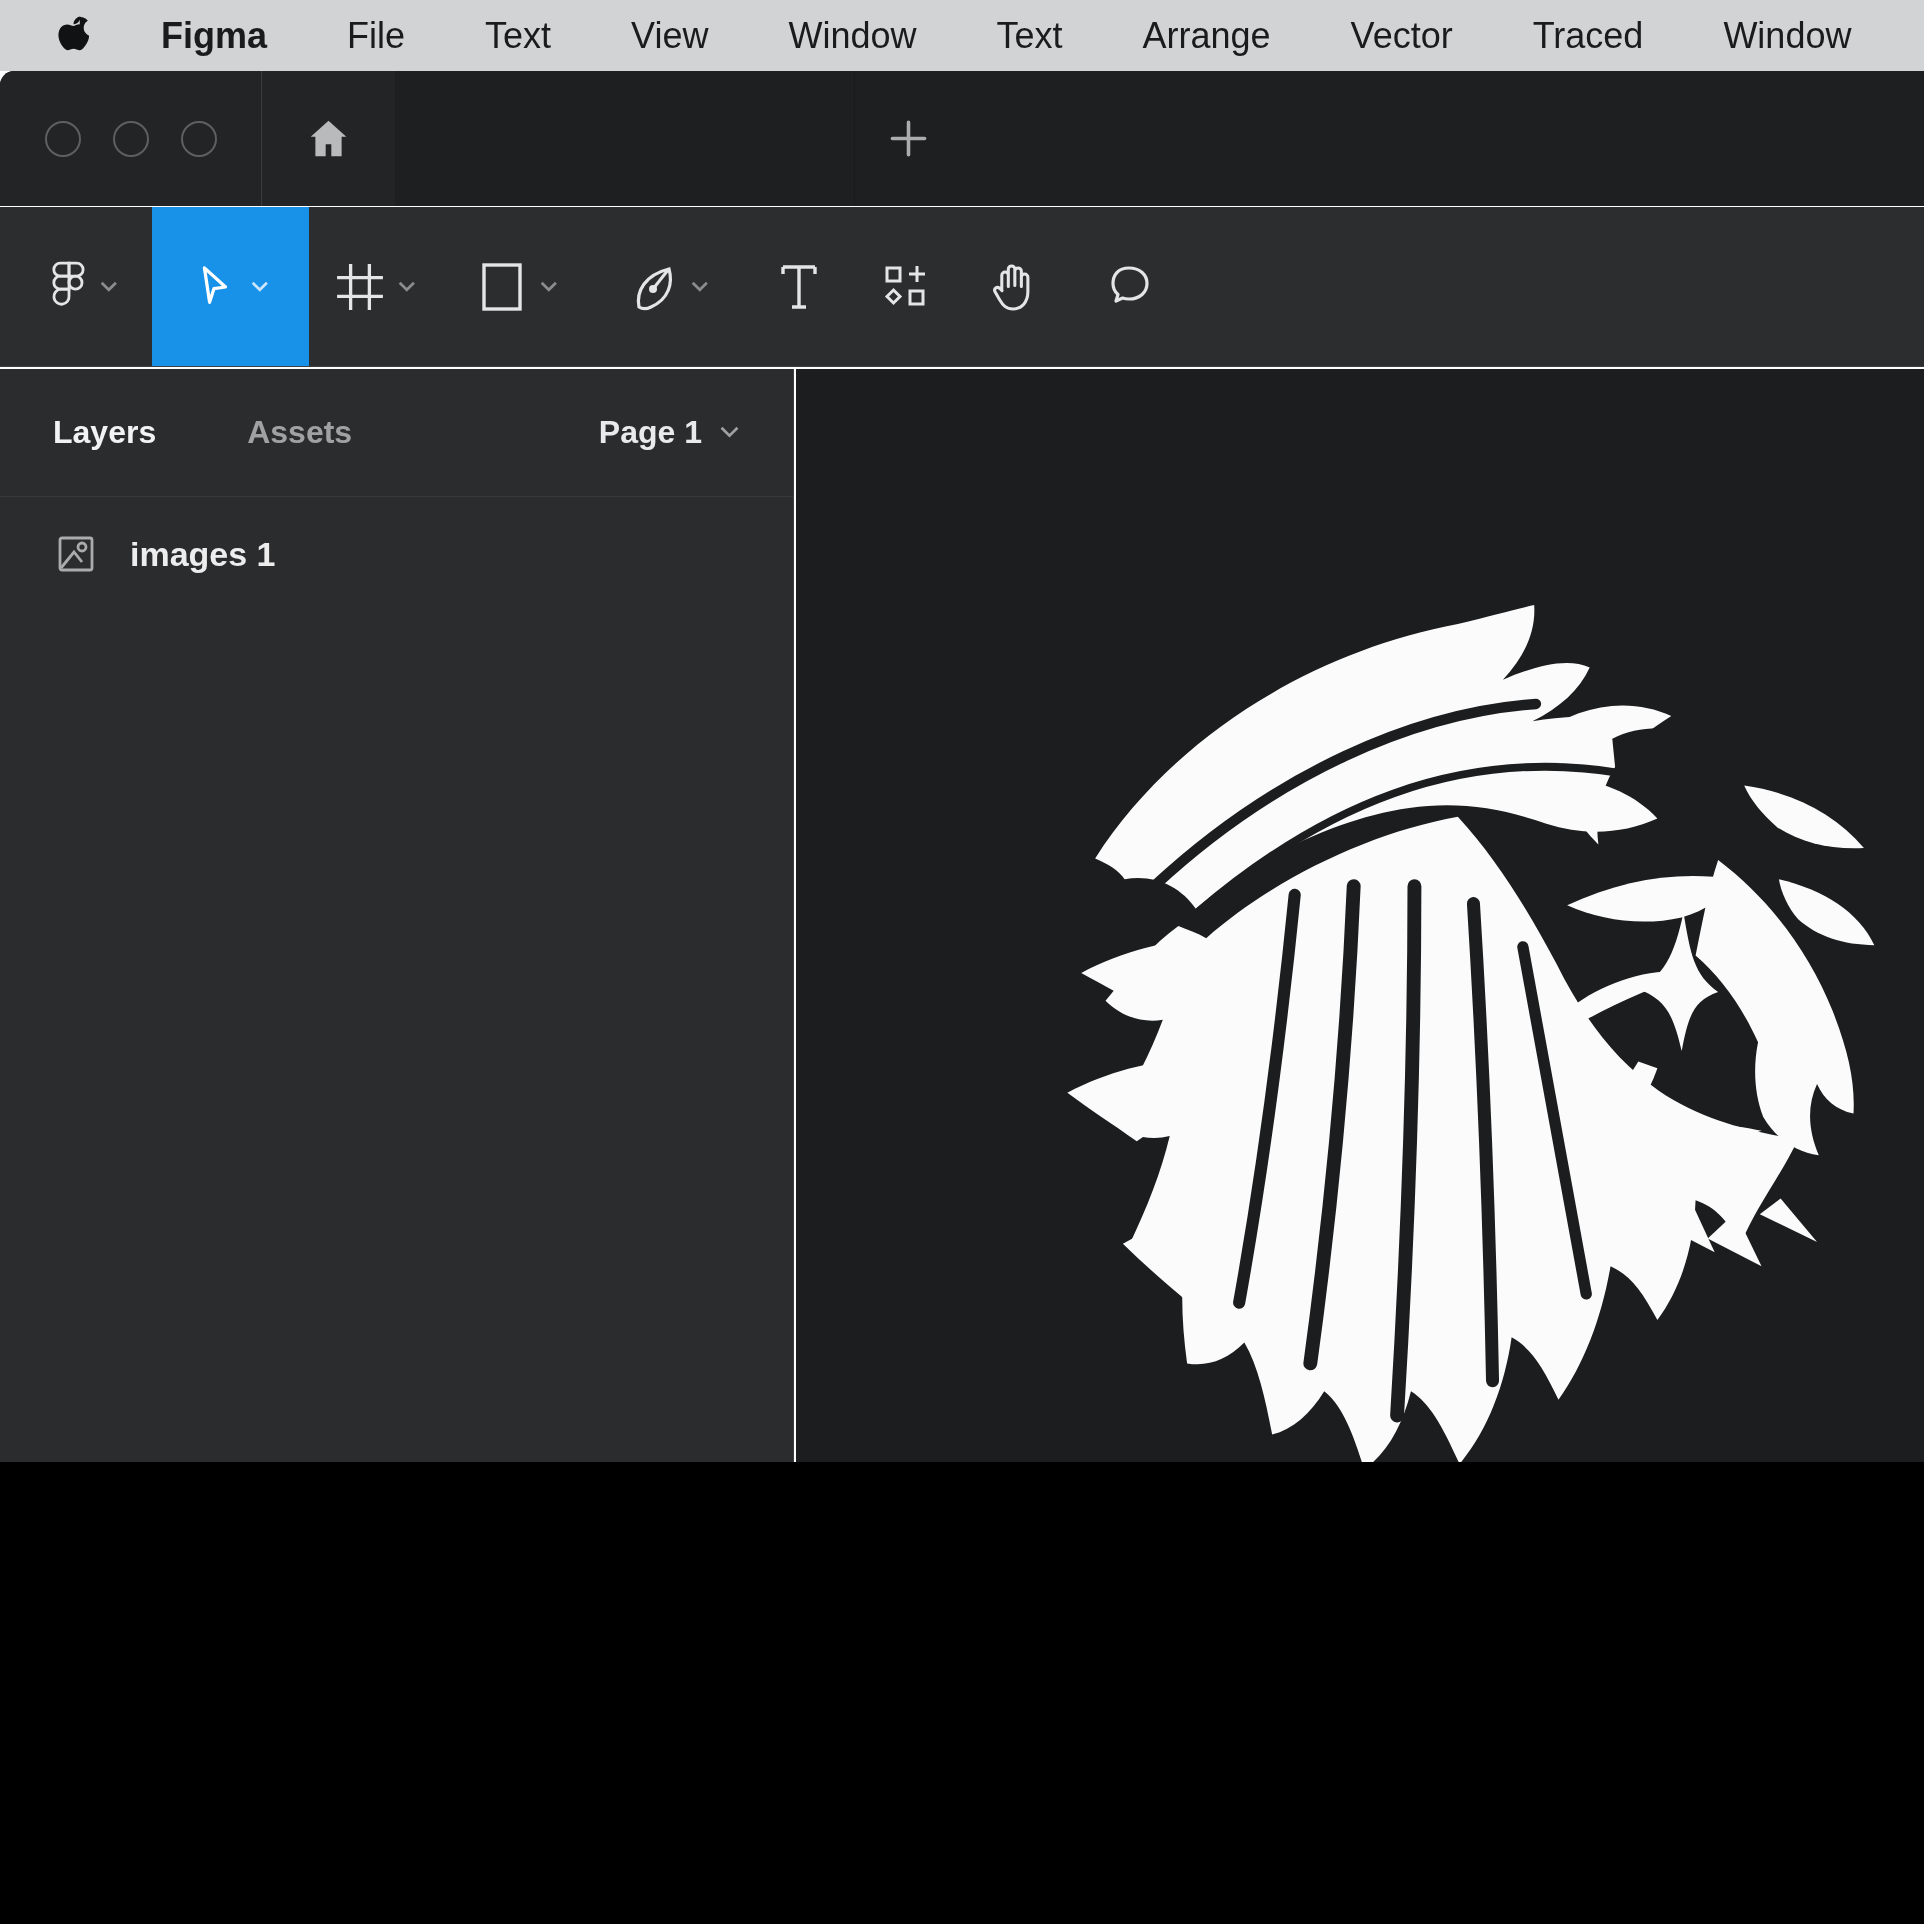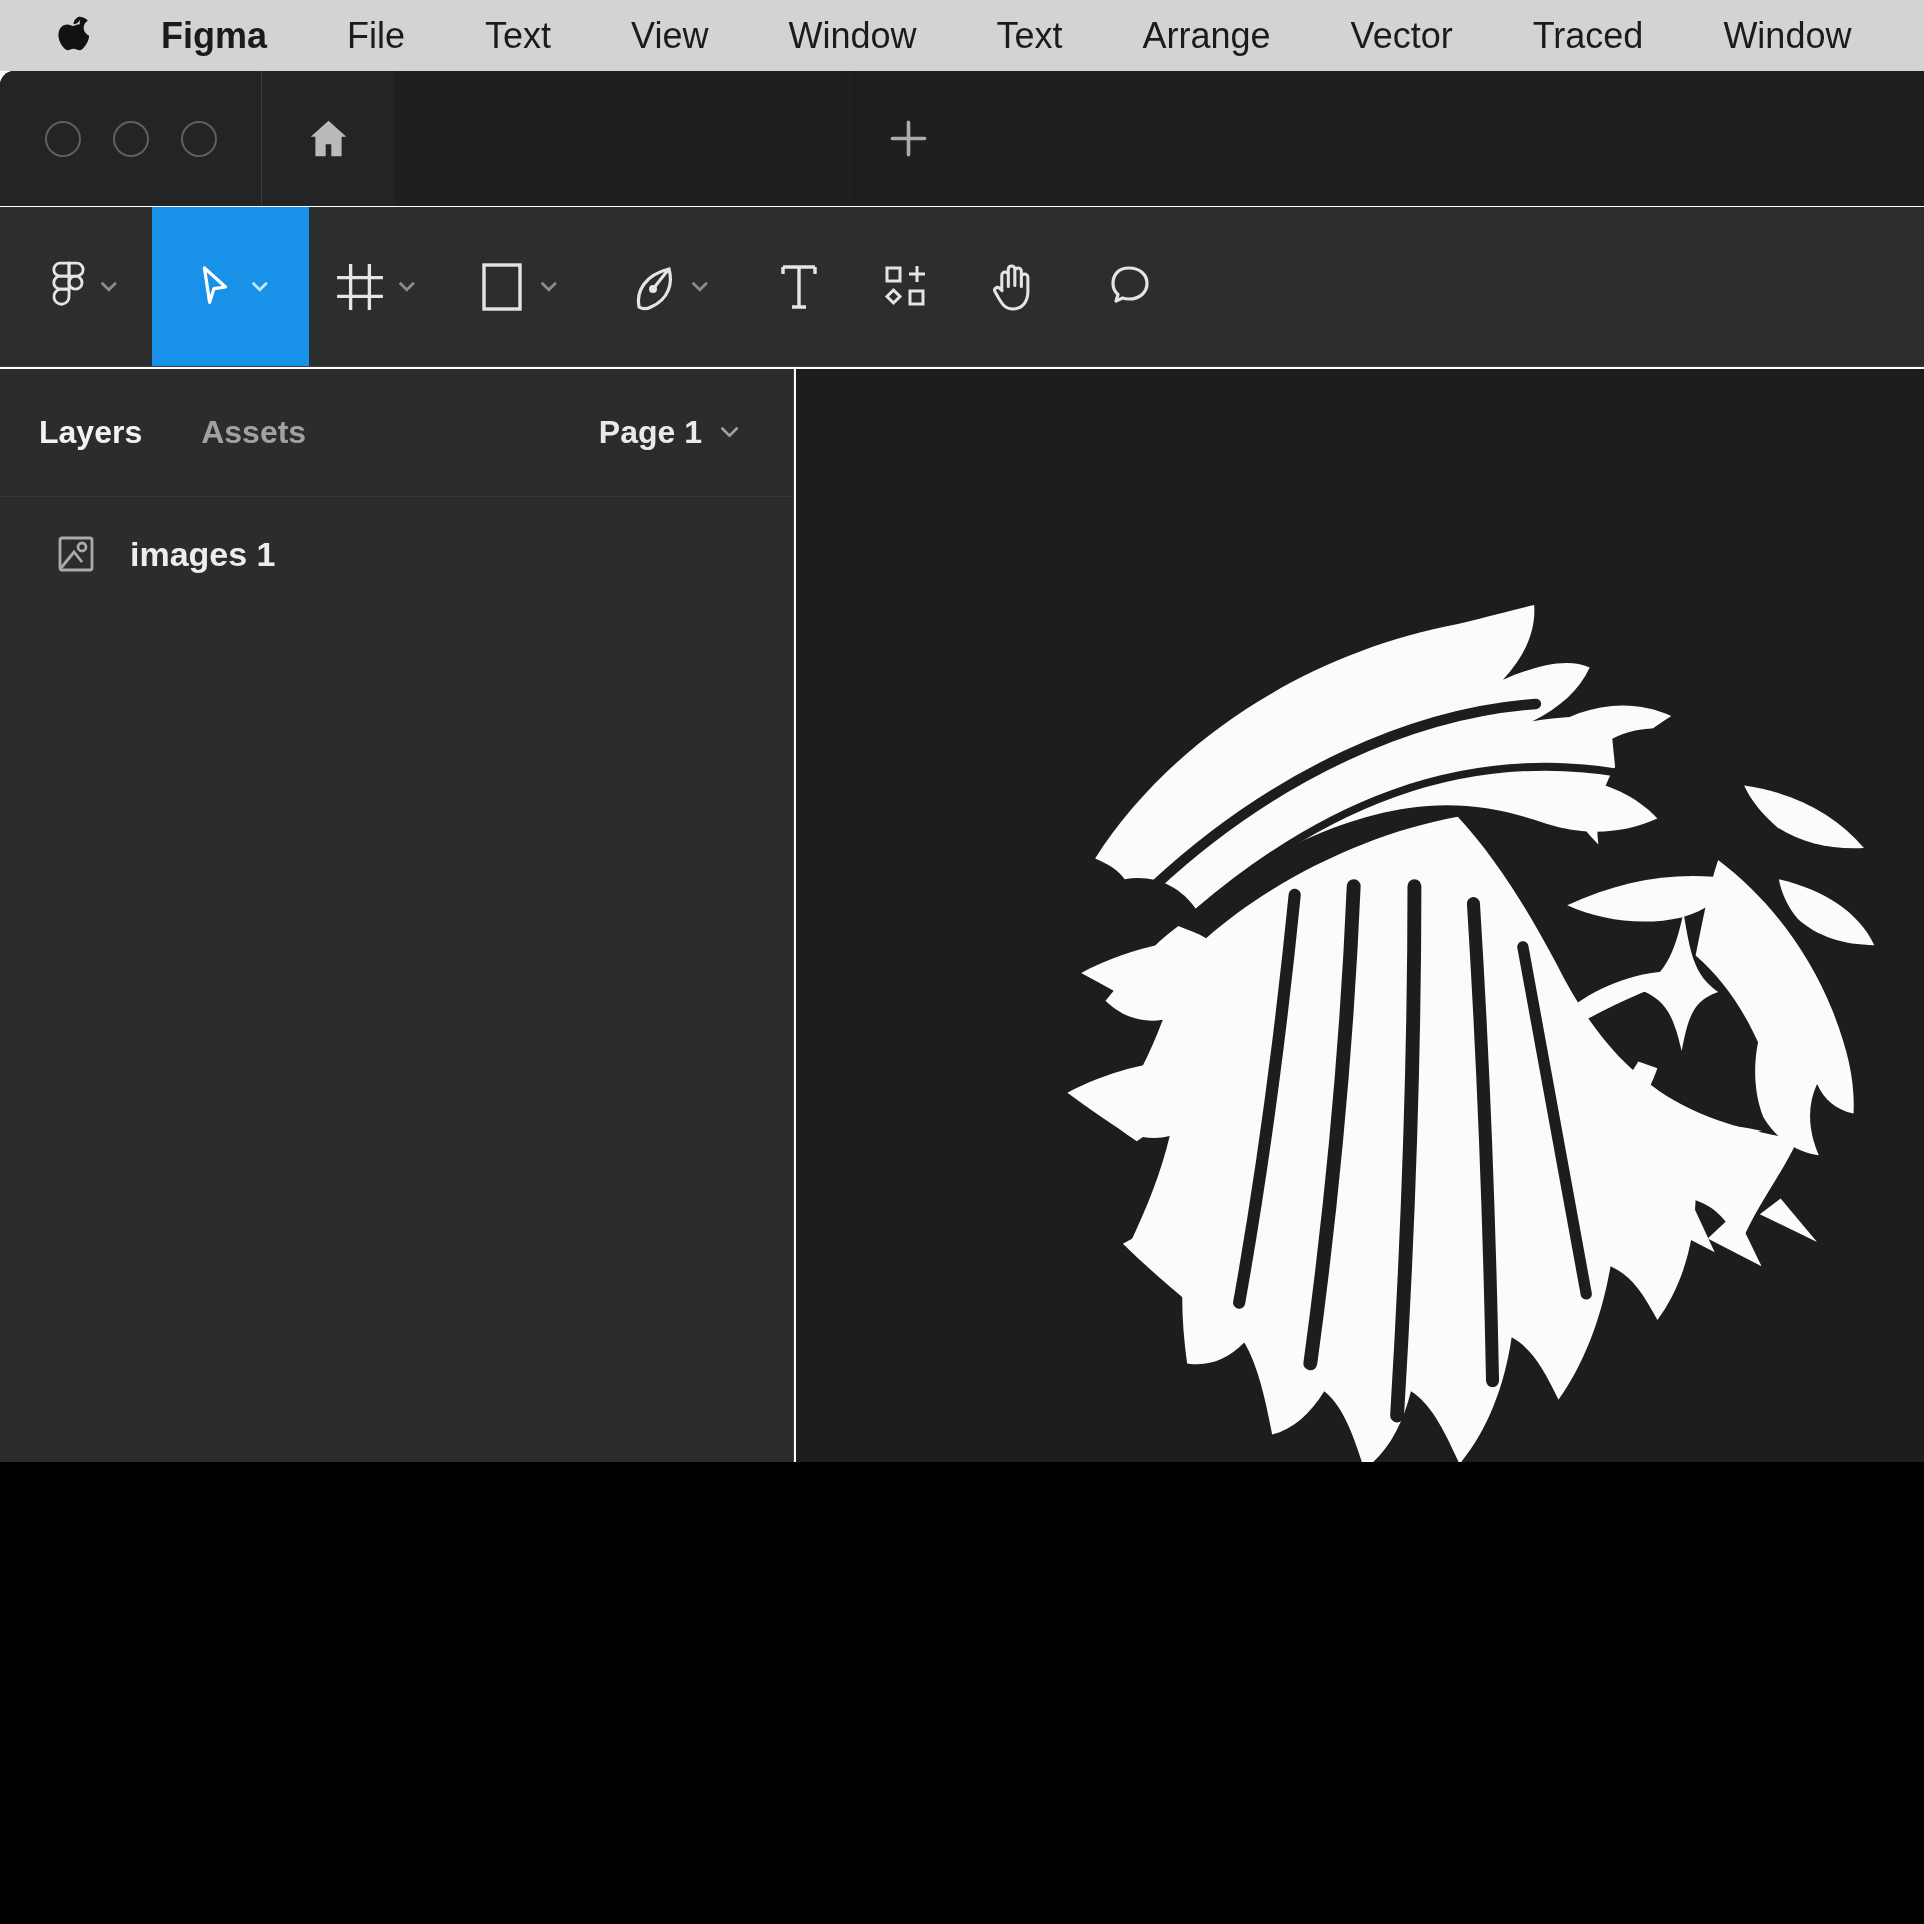--- a/index.html
+++ b/index.html
@@ -39,21 +39,21 @@
     display:flex;align-items:stretch;padding-left:18px;}
   .tool{display:flex;align-items:center;justify-content:center;gap:12.5px;flex:0 0 auto;}
   .tool.sel{background:#1792e8;}
   .w150{width:134px}.w176{width:157px}.w170{width:151px}.w120{width:107px}.w140{width:125px}
   .chev{opacity:.85}
 
   
   .sidepanel{position:absolute;left:0;top:369px;width:794px;height:1556px;background:#2b2c2d;
     border-right:1.8px solid #3e3f40;box-sizing:border-box;}
   .panel-header{height:128px;display:flex;align-items:center;
-    border-bottom:1.8px solid #38393a;box-sizing:border-box;padding:0 52px 0 39px;}
+    border-bottom:1.8px solid #38393a;box-sizing:border-box;padding:0 52px 0 53px;gap:32px;}
   .ptab{font-size:32px;font-weight:700;}
   .ptab.on{color:#f2f3f4;}
   .ptab.off{color:#9fa1a3;margin-left:59px;}
   .page-sel{margin-left:auto;display:flex;align-items:center;gap:16px;}
   .page-label{font-size:32px;font-weight:700;color:#e9eaeb;}
   .layer-row{display:flex;align-items:center;height:86px;margin-top:14.3px;padding-left:52px;}
   .layer-row:first-of-type{margin-top:39px;}
   .layer-name{font-size:34px;font-weight:700;color:#ededee;margin-left:30px;}
 
   

